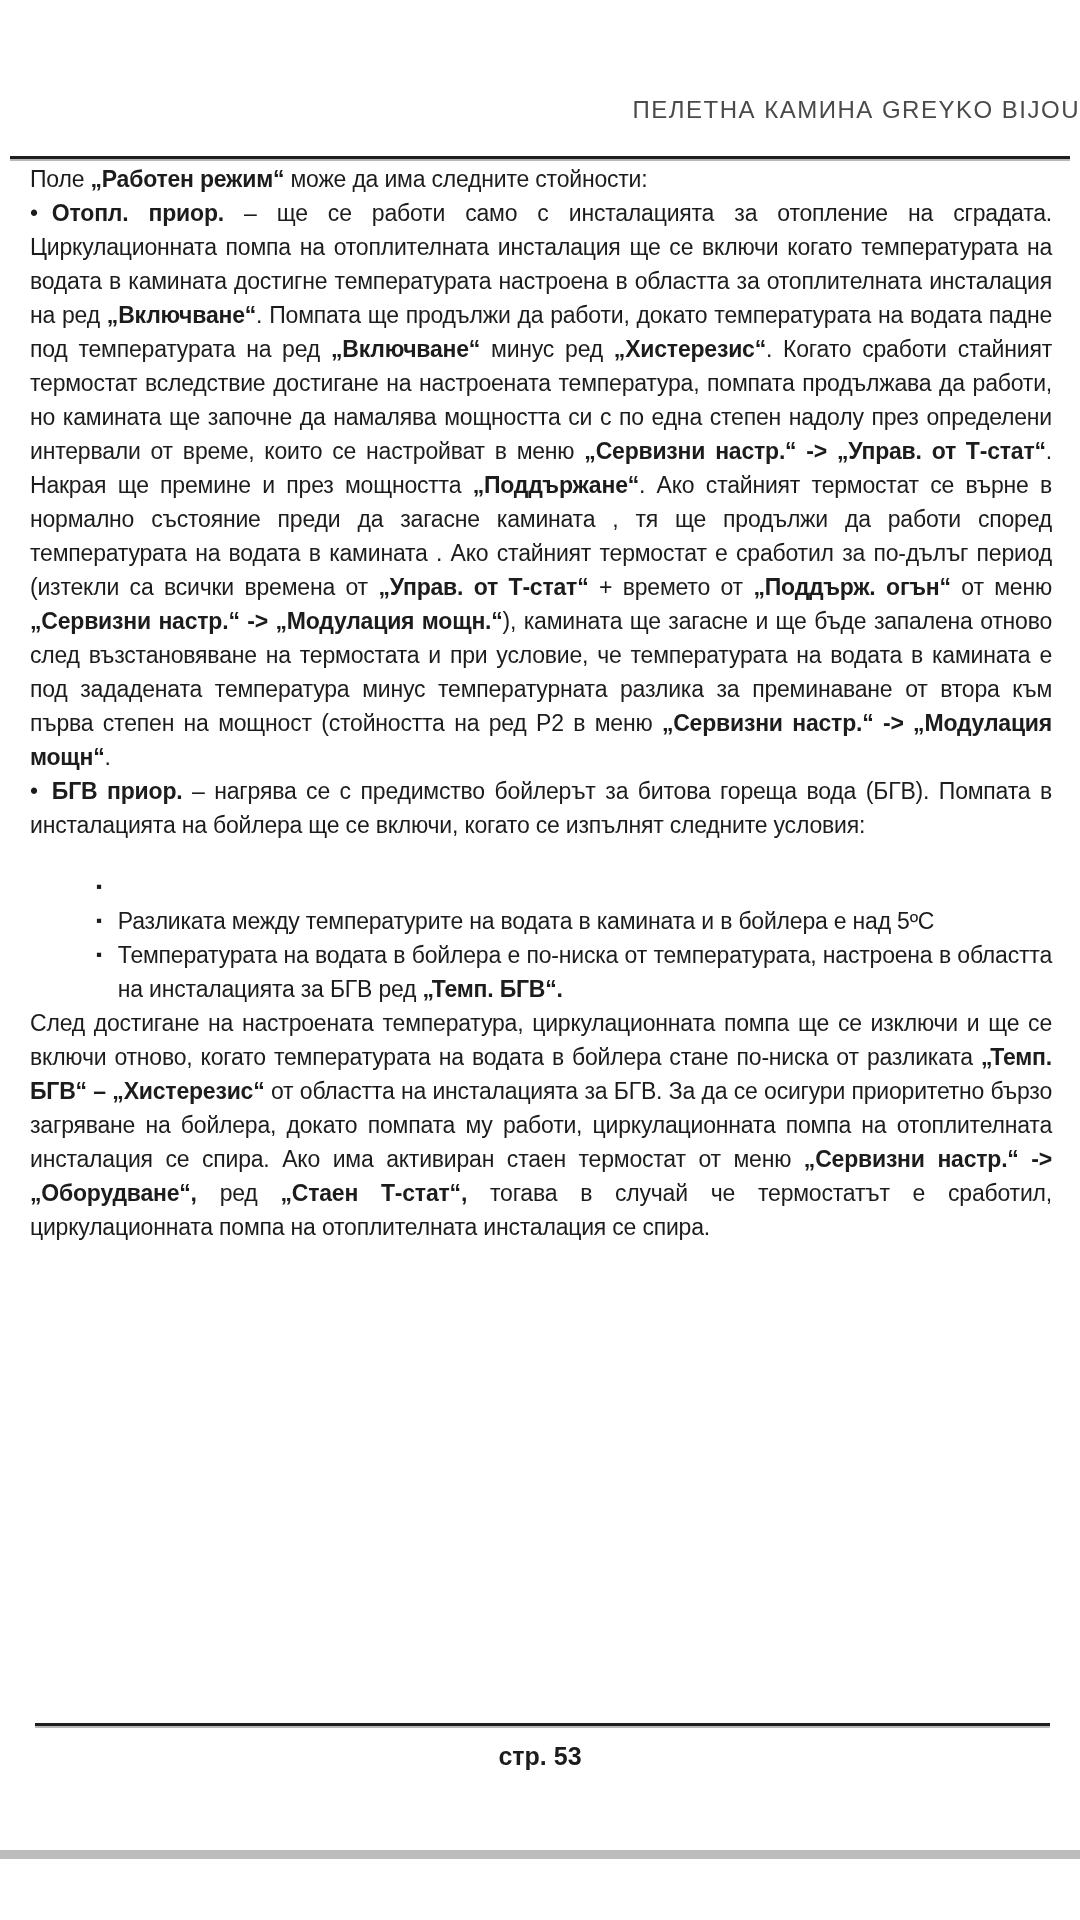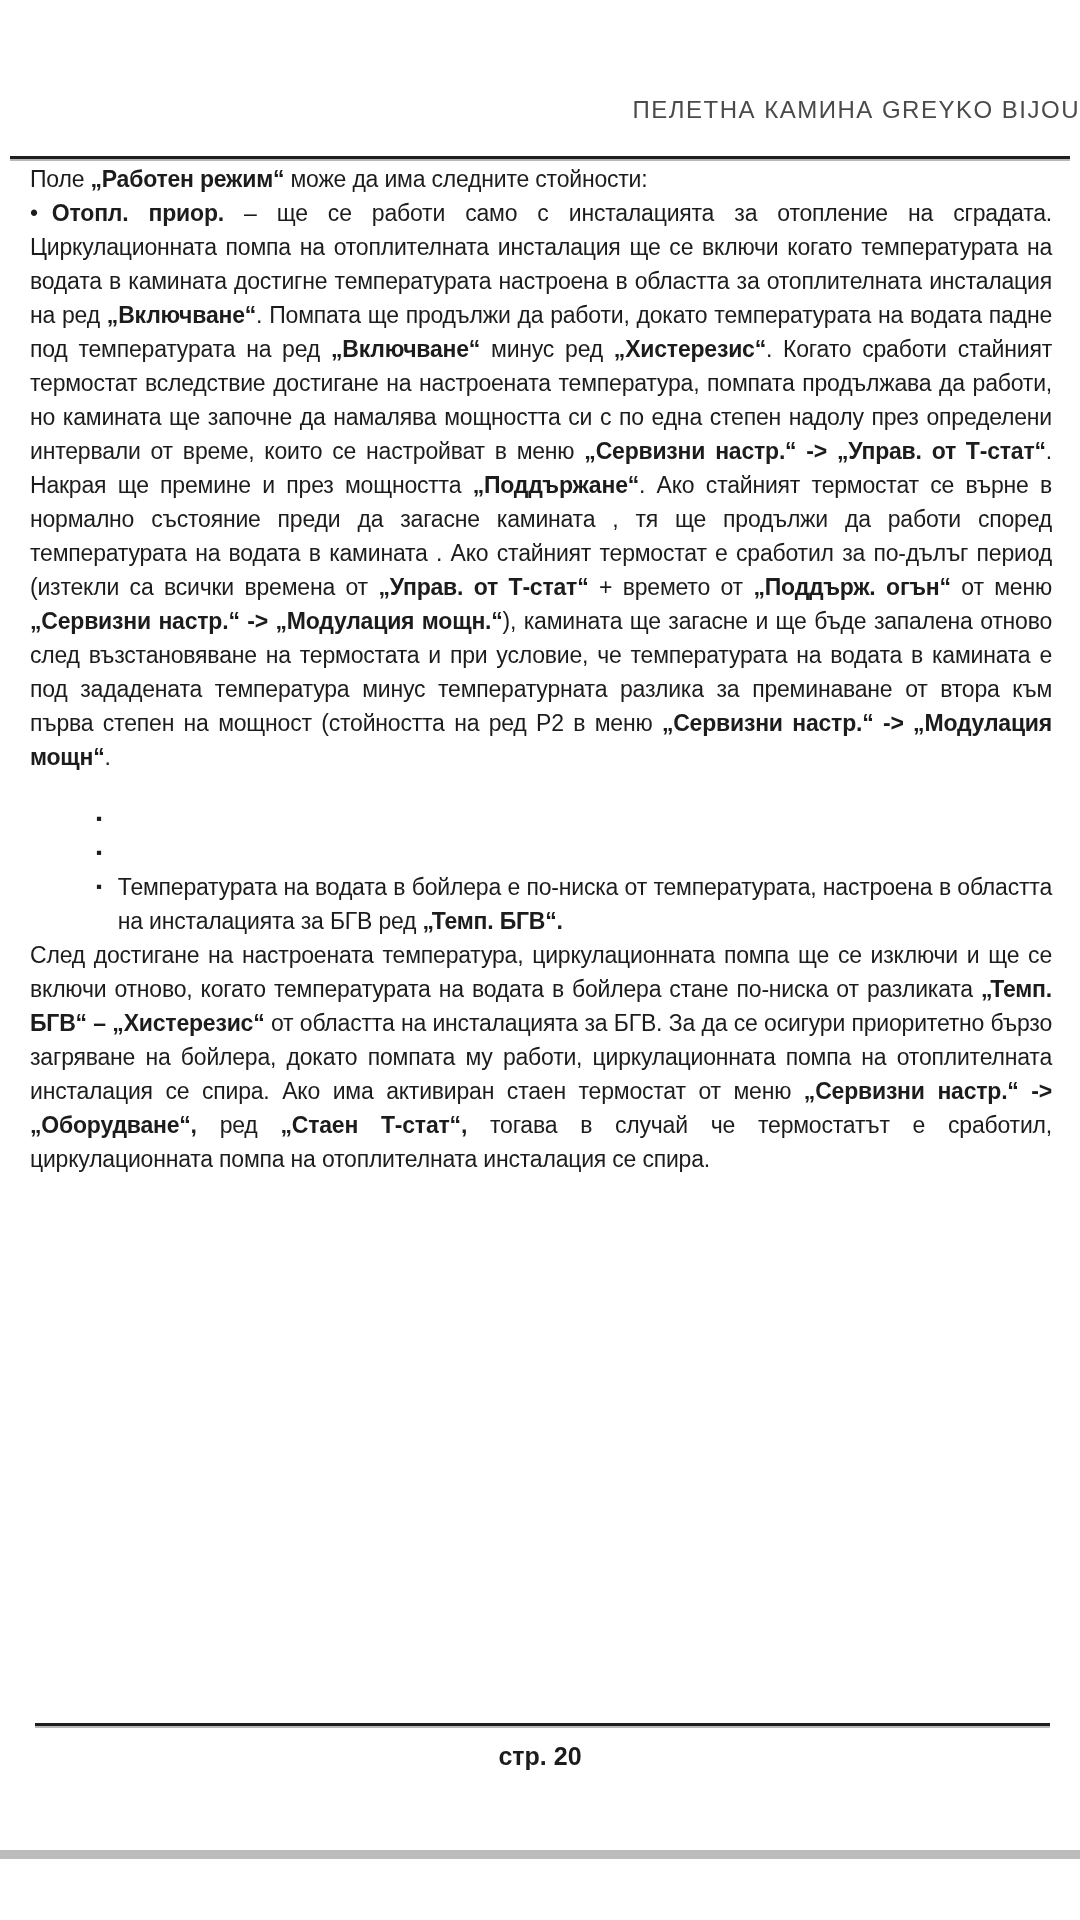--- a/index.html
+++ b/index.html
@@ -78,35 +78,39 @@
 <div class="header-rule"></div>
 
 <div class="content">
 
   <p class="intro"><span>Поле </span><b>„Работен режим“</b><span> може да има следните стойности:</span></p>
 
   <p class="bullet-para">
     <span class="bullet">•</span><span><b>Отопл. приор.</b><span> – ще се работи само с инсталацията за отопление на сградата. Циркулационната помпа на отоплителната инсталация ще се включи когато температурата на водата в камината достигне температурата настроена в областта за отоплителната инсталация на ред </span><b>„Включване“</b><span>. Помпата ще продължи да работи, докато температурата на водата падне под температурата на ред </span><b>„Включване“</b><span> минус ред </span><b>„Хистерезис“</b><span>. Когато сработи стайният термостат вследствие достигане на настроената температура, помпата продължава да работи, но камината ще започне да намалява мощността си с по една степен надолу през определени интервали от време, които се настройват в меню </span><b>„Сервизни настр.“ -&gt; „Управ. от Т-стат“</b><span>. Накрая ще премине и през мощността </span><b>„Поддържане“</b><span>. Ако стайният термостат се върне в нормално състояние преди да загасне камината , тя ще продължи да работи според температурата на водата в камината . Ако стайният термостат е сработил за по-дълъг период (изтекли са всички времена от </span><b>„Управ. от Т-стат“</b><span> + времето от </span><b>„Поддърж. огън“</b><span> от меню </span><b>„Сервизни настр.“ -&gt; „Модулация мощн.“</b><span>), камината ще загасне и ще бъде запалена отново след възстановяване на термостата и при условие, че температурата на водата в камината е под зададената температура минус температурната разлика за преминаване от втора към първа степен на мощност (стойността на ред P2 в меню </span><b>„Сервизни настр.“ -&gt; „Модулация мощн“</b><span>.</span></span>
   </p>
 
+  <p class="bullet-para">
+    <span class="bullet">•</span><span><b>БГВ приор.</b><span> – нагрява се с предимство бойлерът за  битова гореща  вода  (БГВ). Помпата в инсталацията на бойлера ще се включи, когато се изпълнят следните условия:</span></span>
+  </p>
 
   <div class="sub-list">
     <div class="sub-item">
       <span class="sq">▪</span>
     </div>
     <div class="sub-item">
       <span class="sq">▪</span>
+      <span><span>Разликата между температурите на водата в камината и в бойлера е над 5ºС</span></span>
     </div>
     <div class="sub-item">
       <span class="sq">▪</span>
       <span><span>Температурата на водата в бойлера е по-ниска от температурата, настроена в областта на инсталацията за БГВ ред </span><b>„Темп. БГВ“.</b></span>
     </div>
   </div>
 
   <p class="closing"><span>След достигане на настроената температура, циркулационната помпа ще се изключи и ще се включи отново, когато температурата на водата в бойлера стане по-ниска от разликата </span><b>„Темп. БГВ“ – „Хистерезис“</b><span> от областта на инсталацията за БГВ. За да се осигури приоритетно бързо загряване на бойлера, докато помпата му работи, циркулационната помпа на отоплителната инсталация се спира. Ако има активиран стаен термостат от меню </span><b>„Сервизни настр.“ -&gt; „Оборудване“,</b><span> ред </span><b>„Стаен Т-стат“,</b><span> тогава в случай че термостатът е сработил, циркулационната помпа на отоплителната инсталация се спира.</span></p>
 
 </div>
 
 <div class="footer-rule"></div>
 
-<div class="footer-label">стр. 20</div>
+<div class="footer-label">стр. 53</div>
 
 <div class="bottom-bar"></div>
 
 </body></html>

